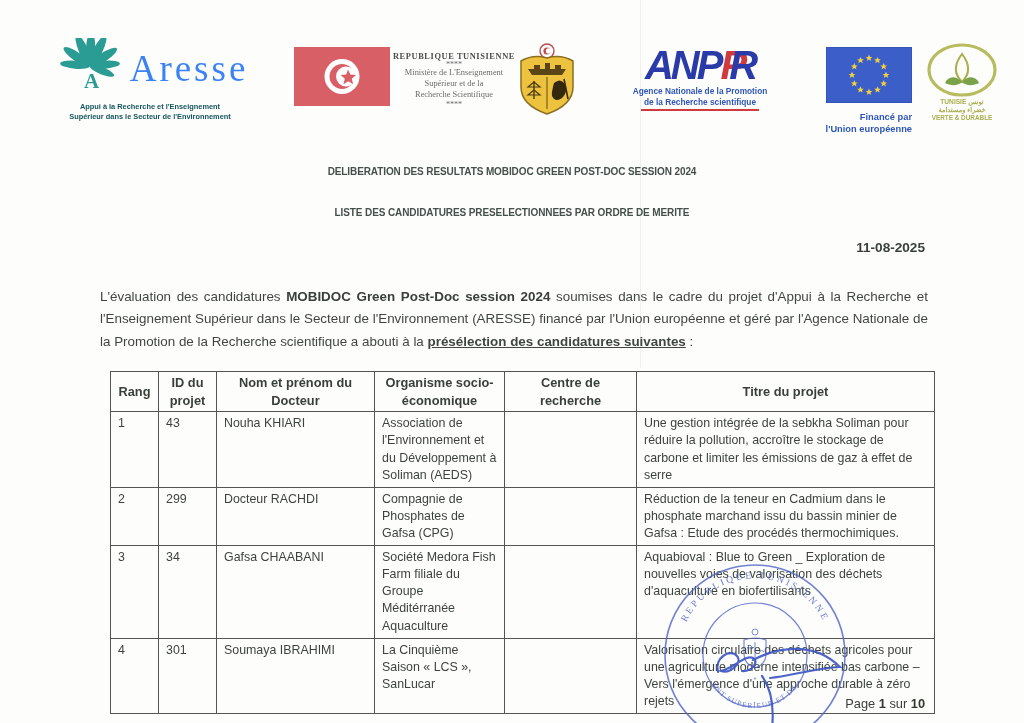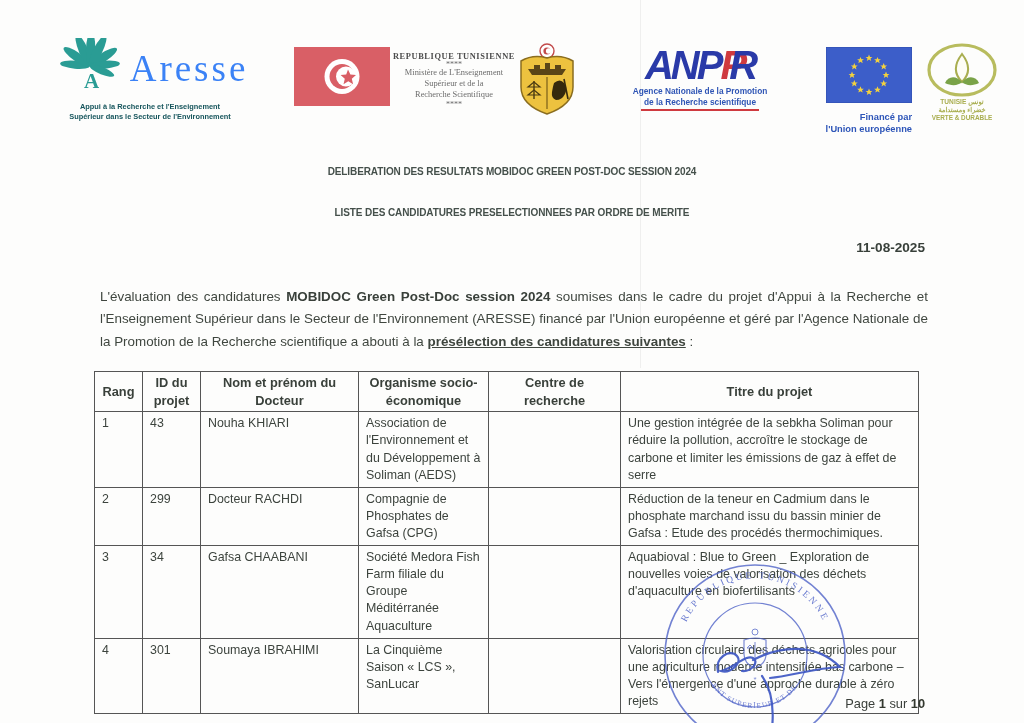--- a/index.html
+++ b/index.html
@@ -42,21 +42,21 @@
   .title1{top:166px;}
   .title2{top:207px;}
   .doc-date{top:240px;right:99px;font-weight:bold;font-size:13.6px;color:#38403a;}
 
   
   .intro{left:100px;top:286px;width:828px;font-size:13.4px;line-height:1.66;text-align:justify;color:#3f463f;}
   .intro b{color:#39403a;}
   .intro .bu{font-weight:bold;text-decoration:underline;}
 
   
-  .tablewrap{left:94px;top:371px;width:824px;}
+  .tablewrap{left:110px;top:371px;width:824px;}
   table.results{border-collapse:collapse;width:824px;table-layout:fixed;font-size:12.4px;color:#3c433d;}
   table.results td,table.results th{border:1px solid #555;vertical-align:top;padding:3px 7px;line-height:1.38;overflow:hidden;}
   table.results th{font-size:12.8px;font-weight:bold;text-align:center;vertical-align:middle;padding:2px 4px;color:#39403a;}
   tr.hrow{height:37px;}
   tr.r1{height:64px;} tr.r2{height:52px;} tr.r3{height:80px;} tr.r4{height:58px;}
 
   
   .stamp{left:620px;top:548px;pointer-events:none;}
 
   

